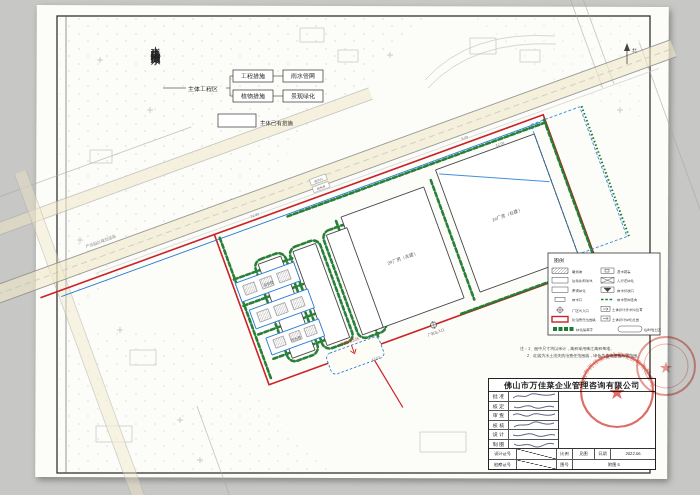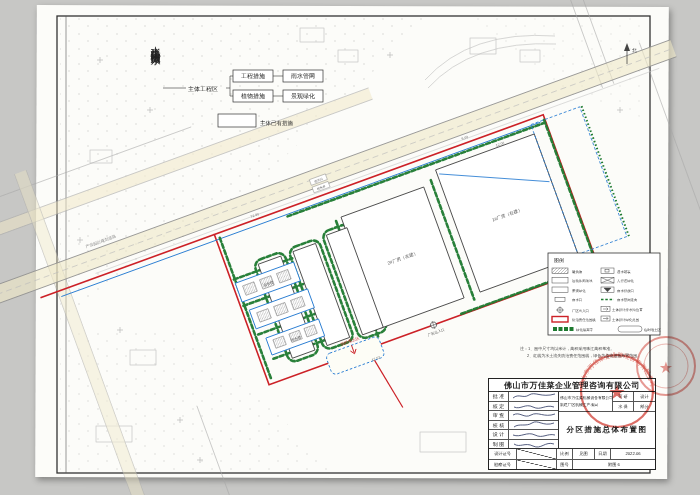--- a/index.html
+++ b/index.html
@@ -332,35 +332,20 @@
           </div>
         <div class="tb-row">
             <div class="tb-lab">制 图</div>
           <div class="tb-sig">
               <svg width="46" height="8">
                 <path d="M3,4 C9,8 14,2 22,6 S34,1 43,4" stroke="#2a3560" fill="none" stroke-width="0.8"></path>
               </svg>
             </div>
           </div>
       </div>
-      <div class="tb-right">
-        <div class="tb-proj">
-          <div class="tb-projname">
-            <div>佛山市万佳菜机械设备有限公司</div>
-            <div>新建厂区机械生产项目</div>
-          </div>
-          <div class="tb-stage">
-            <div class="cell">可 研</div>
-            <div class="cell">设计</div>
-            <div class="cell">水 保</div>
-            <div class="cell">部分</div>
-          </div>
-        </div>
-        <div class="tb-title">分区措施总体布置图</div>
-      </div>
     </div>
     <div class="tb-bot">
       <div class="tb-botrow">
         <div class="bcell" style="width:28px">设计证号</div>
         <div class="bcell diag" style="width:40px"></div>
         <div class="bcell" style="width:16px">比例</div>
         <div class="bcell" style="width:22px">见图</div>
         <div class="bcell" style="width:16px">日期</div>
         <div class="bcell" style="flex:1">2022.06</div>
       </div>

